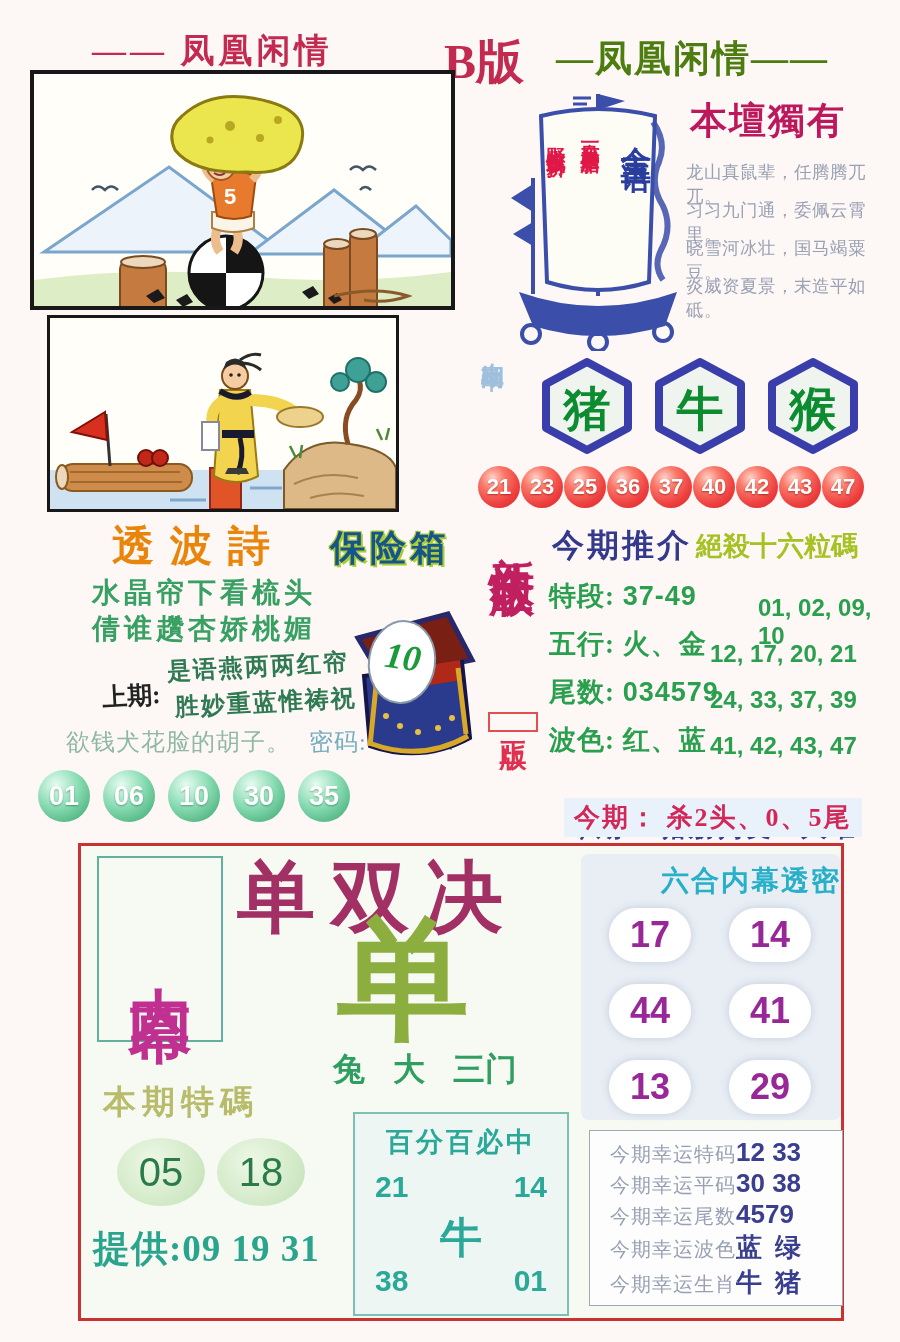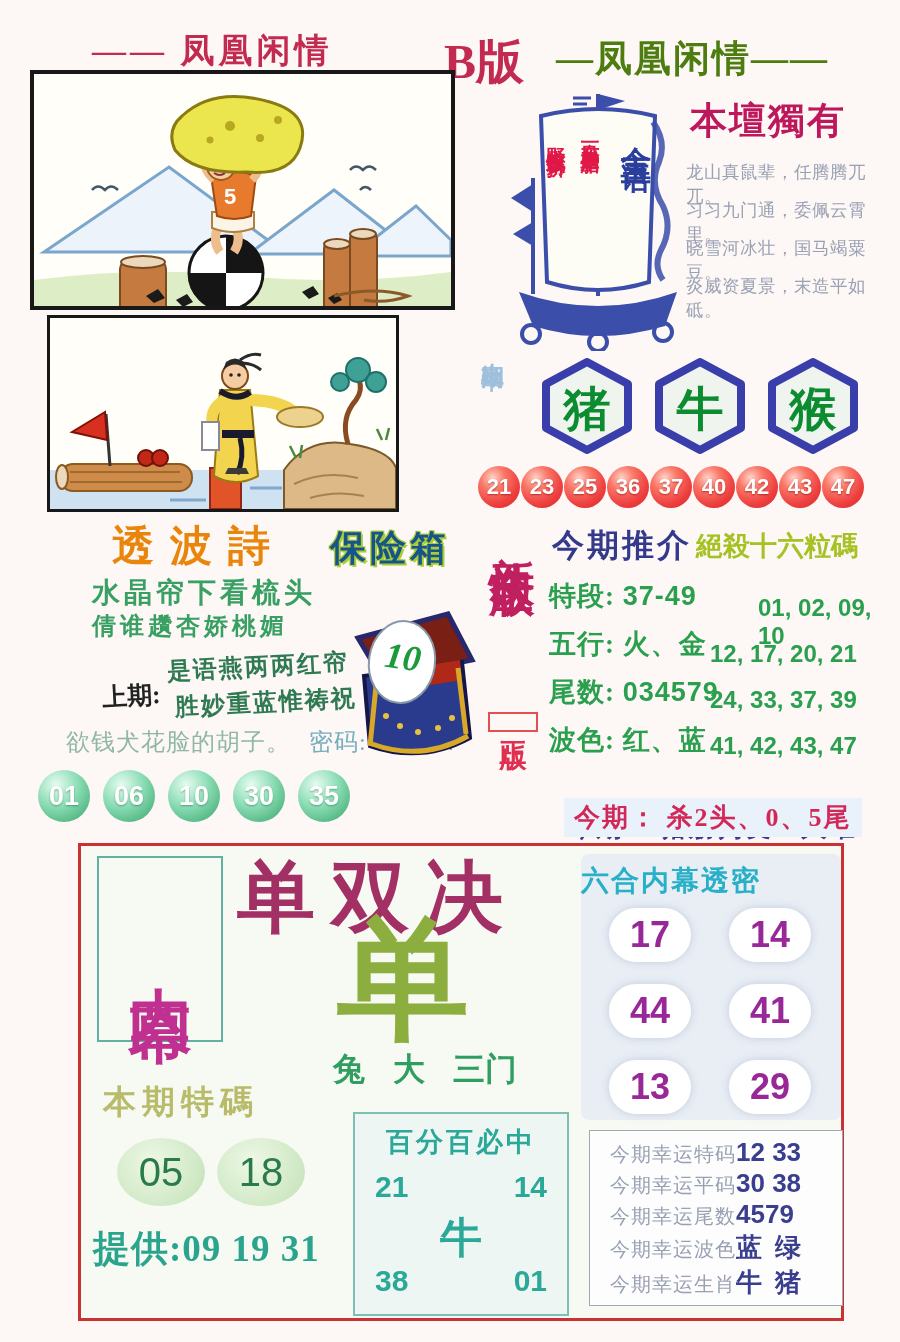--- a/index.html
+++ b/index.html
@@ -42,21 +42,21 @@
   .zodiac span{position:absolute;left:0;top:20px;width:100%;text-align:center;font-size:47px;font-weight:bold;color:#0c8c30;}
   .red-ball-row{left:478px;top:466px;display:flex;gap:1px;}
   .red-ball{width:42px;height:42px;border-radius:50%;
     background:radial-gradient(circle at 35% 28%,#ffd2c8 0%,#fa7868 30%,#ee4040 65%,#d82424 100%);
     color:#fff;display:flex;align-items:center;justify-content:center;
     font-family:"Liberation Sans",sans-serif;font-weight:bold;font-size:22px;text-shadow:0 1px 2px rgba(140,0,0,.55);}
 
   
   .toubo-title{left:102px;top:518px;font-size:42px;font-weight:bold;color:#e8850a;letter-spacing:16px;margin-left:10px;}
   .toubo-l1{left:92px;top:574px;font-size:28px;font-weight:bold;color:#38a062;letter-spacing:4px;}
-  .toubo-l2{left:92px;top:610px;font-size:24px;font-weight:bold;color:#38a062;letter-spacing:4px;}
+  .toubo-l2{left:92px;top:610px;font-size:28px;font-weight:bold;color:#38a062;letter-spacing:4px;}
   .prev-poem{left:100px;top:650px;width:340px;transform:rotate(-3deg);}
   .prev-poem .lab{position:absolute;left:0;top:22px;font-size:25px;font-weight:bold;color:#222;}
   .prev-poem .p1{position:absolute;left:66px;top:0;font-size:24px;font-weight:bold;color:#2f7a52;letter-spacing:2px;}
   .prev-poem .p2{position:absolute;left:72px;top:36px;font-size:24px;font-weight:bold;color:#2f7a52;letter-spacing:2px;}
   .hint-line{left:66px;top:726px;font-size:24px;color:#8fb8a4;letter-spacing:1px;}
   .hint-line .pwd{color:#74aebe;margin-left:18px;}
   .hint-line .pwdnum{color:#74aebe;font-family:"Liberation Sans",sans-serif;}
 
   
   .safe-title{left:330px;top:524px;font-size:36px;font-weight:bold;color:#16548c;
@@ -92,21 +92,21 @@
   .bigbox > *{position:absolute;}
   .neimu-box{left:16px;top:10px;width:122px;height:182px;border:2px solid #62b09e;
     display:flex;align-items:center;justify-content:center;}
   .neimu-box span{writing-mode:vertical-rl;text-orientation:upright;font-size:64px;font-weight:bold;
     color:#c03090;letter-spacing:14px;}
   .headline{left:156px;top:0px;font-size:78px;font-weight:bold;color:#a23064;letter-spacing:16px;}
   .verdict{left:232px;top:62px;width:180px;text-align:center;font-size:132px;font-weight:bold;color:#8cae3e;line-height:1.1;}
   .subline{left:252px;top:202px;font-size:32px;font-weight:bold;color:#2f9e60;}
   .subline span{margin-right:28px;}
   .liuhe{left:500px;top:8px;width:260px;height:266px;background:#e9eef5;border-radius:8px;}
-  .liuhe-title{position:absolute;left:0;top:8px;width:100%;text-align:left;font-size:28px;font-weight:bold;
+  .liuhe-title{position:absolute;left:0;top:8px;width:100%;text-align:right;font-size:28px;font-weight:bold;
     color:#28b0c8;letter-spacing:2px;}
   .blob{position:absolute;width:82px;height:54px;border-radius:27px;background:#ffffff;
     display:flex;align-items:center;justify-content:center;font-family:"Liberation Sans",sans-serif;
     font-size:36px;font-weight:bold;color:#982898;box-shadow:0 0 8px rgba(180,190,210,.7);}
   .b1{left:28px;top:54px;} .b2{left:148px;top:54px;}
   .b3{left:28px;top:130px;} .b4{left:148px;top:130px;}
   .b5{left:28px;top:206px;} .b6{left:148px;top:206px;}
   .special-title{left:22px;top:234px;font-size:33px;font-weight:bold;color:#b8bc6a;letter-spacing:6px;}
   .oval{width:88px;height:68px;border-radius:50%;
     background:radial-gradient(circle at 40% 35%,#eef8e6 0%,#cfe8c4 70%,#bcdcb0 100%);

